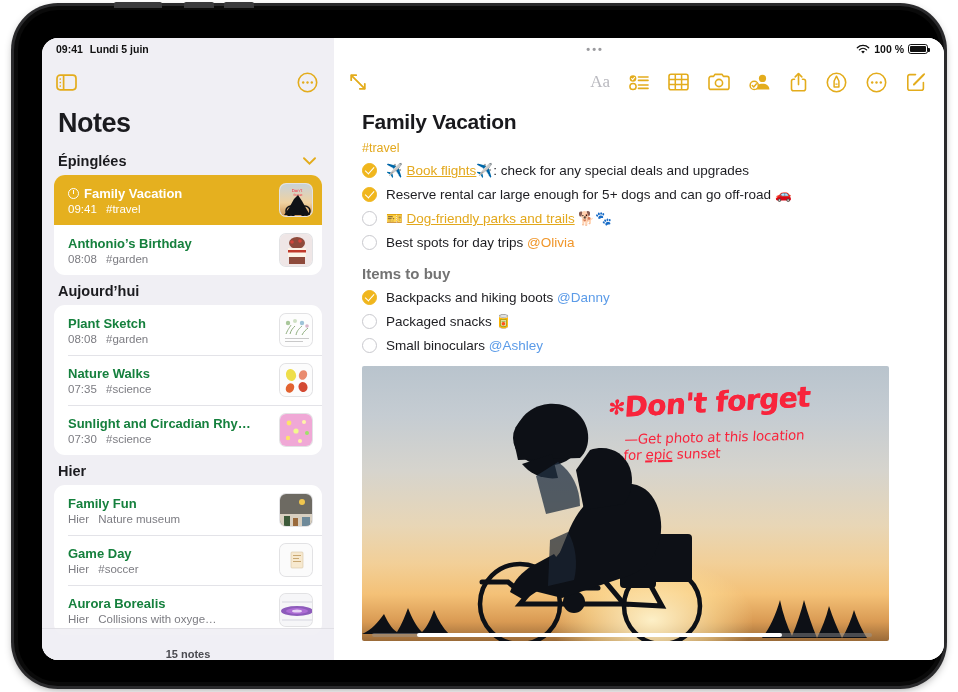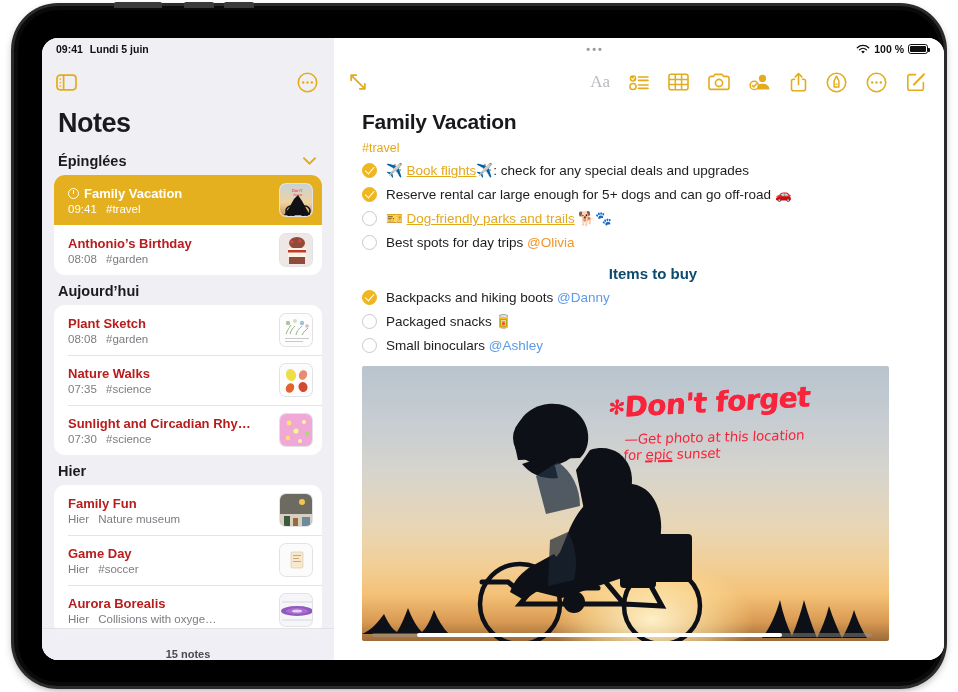--- a/index.html
+++ b/index.html
@@ -105,21 +105,21 @@
     display:flex; align-items:center; gap: 8px;
     padding: 8px 9px 8px 14px; min-height: 48px; position: relative;
   }
   .note-row + .note-row::before {
     content:""; position:absolute; left: 14px; right: 0; top: 0; height:1px; background:#e3e3e8;
   }
   .note-row.selected { background: #e5b01f; }
   .note-row.selected + .note-row::before { display: none; }
   .note-text { flex: 1; min-width: 0; }
   .note-title {
-    font-size: 13px; font-weight: bold; color: #b91c1c;
+    font-size: 13px; font-weight: bold; color: #15803d;
     white-space: nowrap; overflow: hidden; text-overflow: ellipsis;
     display: flex; align-items: center; gap: 5px;
   }
   .note-sub {
     font-size: 11.5px; color: #7c7c82; margin-top: 2px;
     white-space: nowrap; overflow: hidden; text-overflow: ellipsis;
   }
   .note-row.selected .note-title, .note-row.selected .note-sub { color: #fff; }
   .note-sub .time { margin-right: 6px; }
   .thumb {
@@ -165,21 +165,21 @@
     background:#f0b61d; border-color:#f0b61d;
     display:flex; align-items:center; justify-content:center;
   }
   .circle.done::after {
     content:""; width:4px; height:7.5px; border:solid #fff;
     border-width: 0 1.7px 1.7px 0; transform: rotate(42deg) translate(-0.5px,-1px);
   }
   .link { color:#e3a81c; text-decoration: underline; }
   .mention-orange { color:#f0962a; }
   .mention-blue { color:#5b9be8; }
-  #section-head { font-size: 15px; font-weight:bold; color:#0c4a6e; margin-top: 14px; text-align: center; }
+  #section-head { font-size: 15px; font-weight:bold; color:#737373; margin-top: 14px; }
 
   
   #photo-wrap {
     margin-top: 12px; width: 527px; height: 275px; position:relative;
     border-radius: 2px; overflow:hidden;
     background: linear-gradient(to bottom,
       #b9c4cd 0%, #c5ccd2 18%, #d6d4cd 38%, #e8d6b6 58%,
       #f2cf97 72%, #f4c177 83%, #d99a53 93%, #9a6a38 100%);
   }
   #sun-glow {

